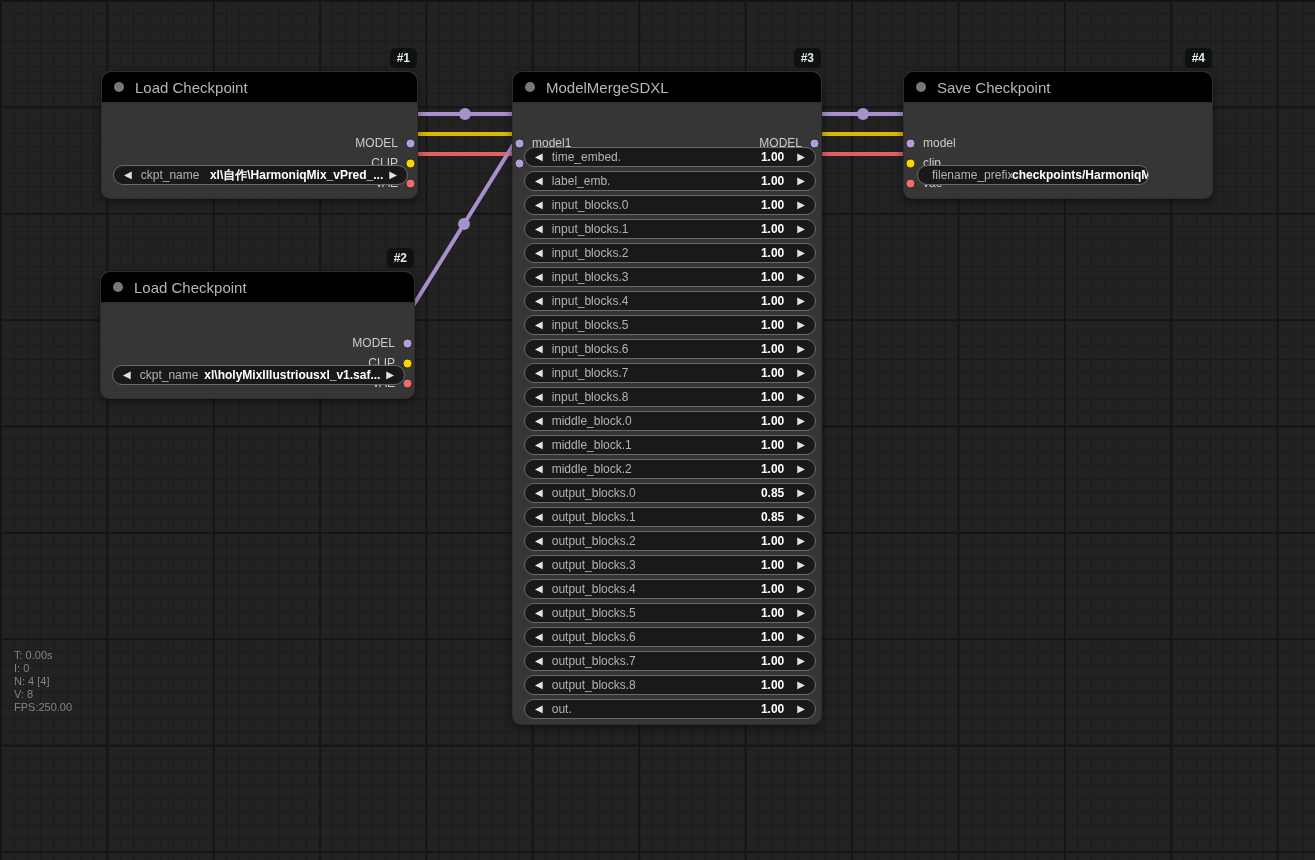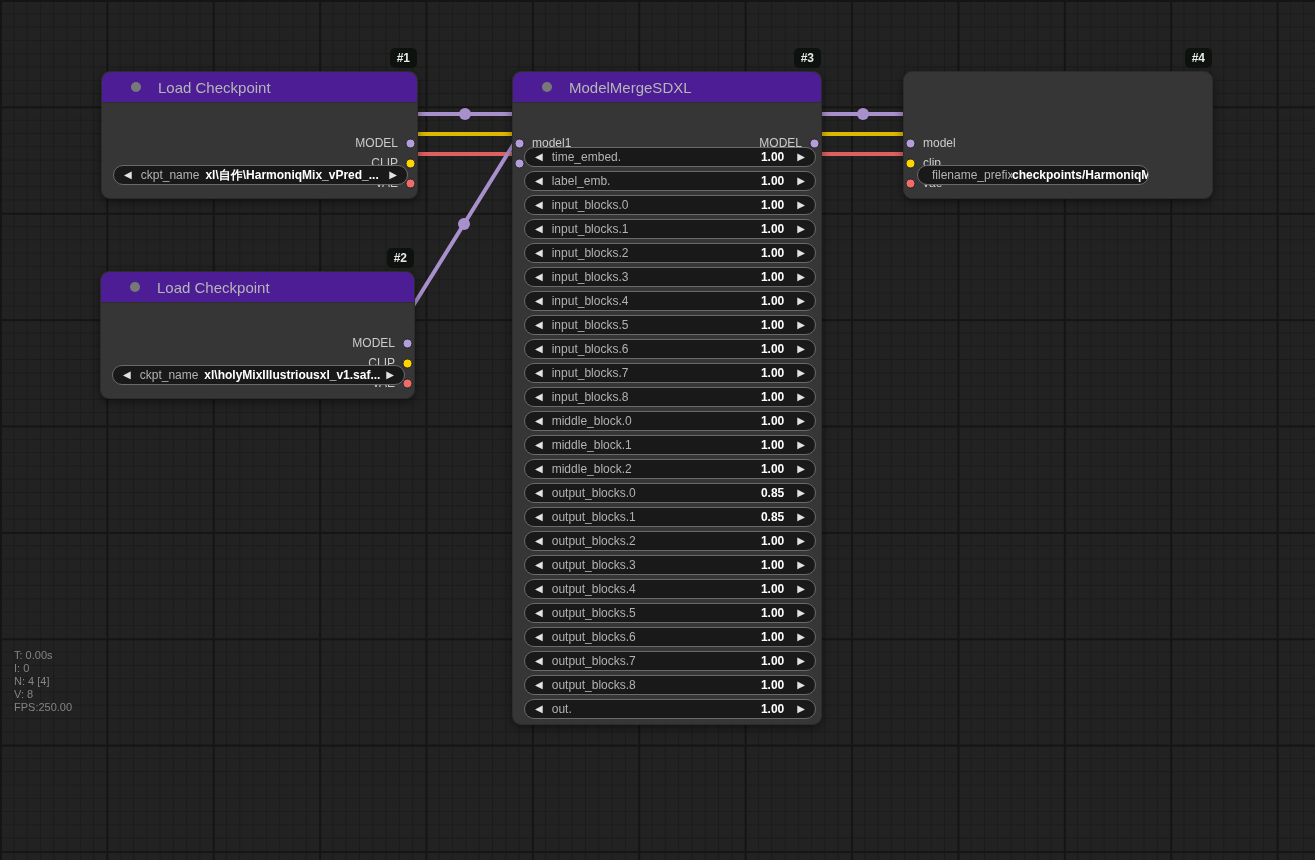--- a/index.html
+++ b/index.html
@@ -18,22 +18,22 @@
   .wires{position:absolute;left:0;top:0;z-index:1}
   .wires line{stroke-width:4;stroke-linecap:round}
 
   .node{
     position:absolute;z-index:2;
     background:#363636;border:1px solid #2c2c2c;border-radius:9px;
     box-shadow:0 3px 10px rgba(0,0,0,.45);
     box-sizing:border-box;
   }
   .titlebar{
-    height:30px;display:flex;align-items:center;gap:17px;padding:0 29px;
-    background:#4c1d95;border-radius:9px 9px 0 0;border-bottom:1px solid #2d2d2d;
+    height:30px;display:flex;align-items:center;gap:11px;padding:0 12px;
+    background:#000000;border-radius:9px 9px 0 0;border-bottom:1px solid #2d2d2d;
   }
   .tdot{width:10px;height:10px;border-radius:50%;background:#787878;flex:0 0 auto}
   .title{color:#b6b6b6;font-size:15px;white-space:nowrap}
   .badge{
     position:absolute;top:-24px;right:0;
     background:#0e120e;color:#e8e8e8;font-size:12px;font-weight:bold;
     padding:3px 7px;border-radius:5px;line-height:14px;
   }
   .slot{
     position:absolute;height:20px;display:flex;align-items:center;gap:7px;
@@ -46,21 +46,21 @@
 
   .widget{
     height:20px;background:#191919;border:1px solid #6a6a6a;border-radius:11px;
     display:flex;align-items:center;box-sizing:border-box;
     font-size:12px;color:#b2b2b2;padding:0 10px;overflow:hidden;white-space:nowrap;
   }
   .widget.abs{position:absolute}
   .arr{color:#e2e2e2;font-size:10px;line-height:1;flex:0 0 auto}
   .wlabel{margin-left:9px;overflow:hidden;flex:0 1 auto}
   .wvalue{color:#ffffff;font-weight:bold}
-  .combo .wvalue{flex:1 1 auto;text-align:left;overflow:hidden;margin:2px 6px}
+  .combo .wvalue{flex:1 1 auto;text-align:right;overflow:hidden;margin:2px 6px}
   .widgets{position:absolute;left:11px;width:292px;top:75px}
   .wrow{margin-bottom:4px}
   .wrow .wvalue{margin-left:auto;margin-right:13px}
   .textw{padding-left:14px}
   .textw .wlabel{margin-left:0;max-width:80px;flex:0 0 auto}
   .textw .wvalue{flex:0 0 auto}
 
   .stats{
     position:absolute;left:14px;top:649px;z-index:3;
     font-size:11px;line-height:13px;color:#848484;
@@ -336,20 +336,24 @@
         <span class="wlabel">out.</span>
         <span class="wvalue">1.00</span>
         <span class="arr">▶</span>
       </div>
 
   </div>
 </div>
 
 <div class="node" style="left:903px;top:71px;width:310px;height:128px">
   <div class="badge">#4</div>
+  <div class="titlebar">
+    <span class="tdot"></span>
+    <span class="title">Save Checkpoint</span>
+  </div>
   <div class="slot in r1">
     <svg class="pdot" width="11" height="11">
         <circle cx="5.5" cy="5.5" r="4.5" stroke="#222" stroke-width="1" fill="#b39ddb"></circle>
       </svg>
     <span>model</span>
   </div>
   <div class="slot in r2">
     <svg class="pdot" width="11" height="11">
         <circle cx="5.5" cy="5.5" r="4.5" stroke="#222" stroke-width="1" fill="#ffd500"></circle>
       </svg>

